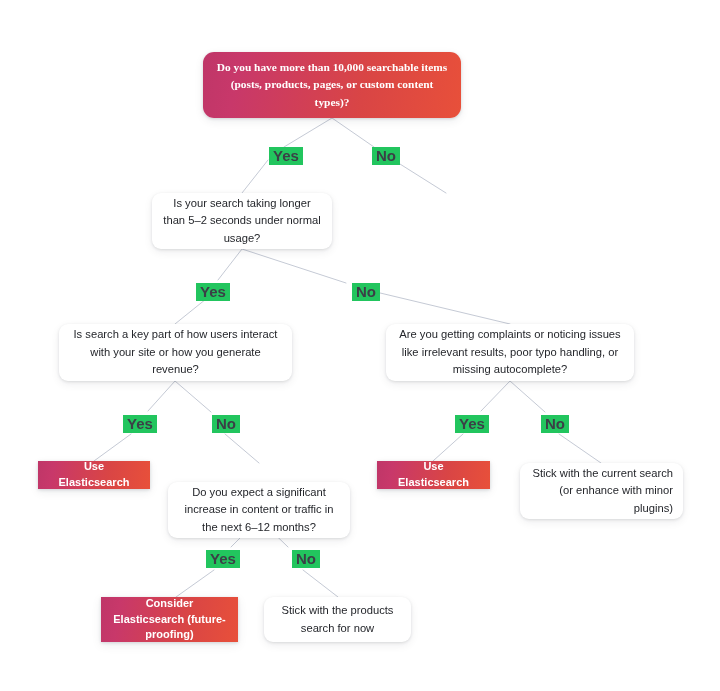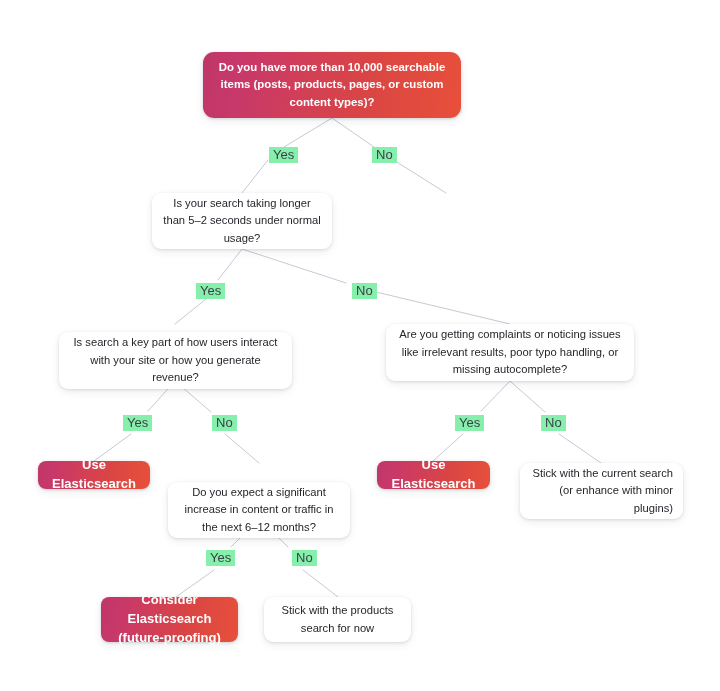--- a/index.html
+++ b/index.html
@@ -50,36 +50,38 @@
     border-radius: 9px;
     color: #ffffff;
     box-shadow: 0 1px 3px rgba(28,35,48,0.16), 0 3px 10px rgba(28,35,48,0.08);
     padding: 8px 12px;
   }
   .node.grad.root {
     font-size: 11.4px;
     line-height: 1.55;
     font-weight: 700;
     border-radius: 11px;
+    font-family: Liberation Serif, serif;
   }
   .node.grad.pill {
-    font-size: 13px;
+    font-size: 11px;
     line-height: 1.45;
     font-weight: 700;
-    border-radius: 8px;
+    border-radius: 0;
     justify-content: flex-end;
   }
   .edge-label {
     position: absolute;
-    font-size: 13px;
+    font-size: 15px;
     color: #3b3f46;
     white-space: nowrap;
-    background: #86efac;
+    background: #22c55e;
     padding: 0 4px;
     line-height: 1.2;
+    font-weight: bold;
   }
 </style>
 </head>
 <body>
 
 <div id="canvas">
 
   <svg id="edge-layer" width="720" height="691" viewBox="0 0 720 691" fill="none">
     <g stroke="#c5cad5" stroke-width="1" fill="none" stroke-linecap="round">
 
@@ -123,21 +125,21 @@
   <div class="edge-label" style="left:372px; top:147px;">No</div>
 
   <div class="node card" style="left:152px; top:193px; width:180px; height:56px;">
     <span>Is your search taking longer than 5–2 seconds under normal usage?</span>
   </div>
 
 
   <div class="edge-label" style="left:196px; top:283px;">Yes</div>
   <div class="edge-label" style="left:352px; top:283px;">No</div>
 
-  <div class="node card" style="left:59px; top:332px; width:233px; height:57px;">
+  <div class="node card" style="left:59px; top:324px; width:233px; height:57px;">
     <span>Is search a key part of how users interact with your site or how you generate revenue?</span>
   </div>
 
   <div class="node card" style="left:386px; top:324px; width:248px; height:57px;">
     <span>Are you getting complaints or noticing issues like irrelevant results, poor typo handling, or missing autocomplete?</span>
   </div>
 
   <div class="edge-label" style="left:123px; top:415px;">Yes</div>
   <div class="edge-label" style="left:212px; top:415px;">No</div>
   <div class="edge-label" style="left:455px; top:415px;">Yes</div>

